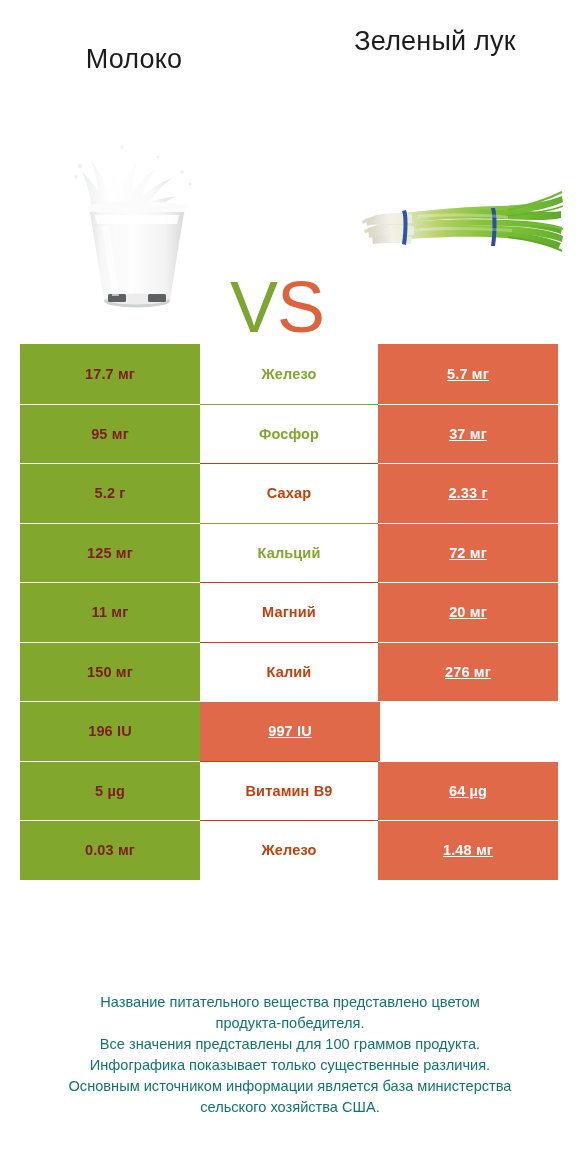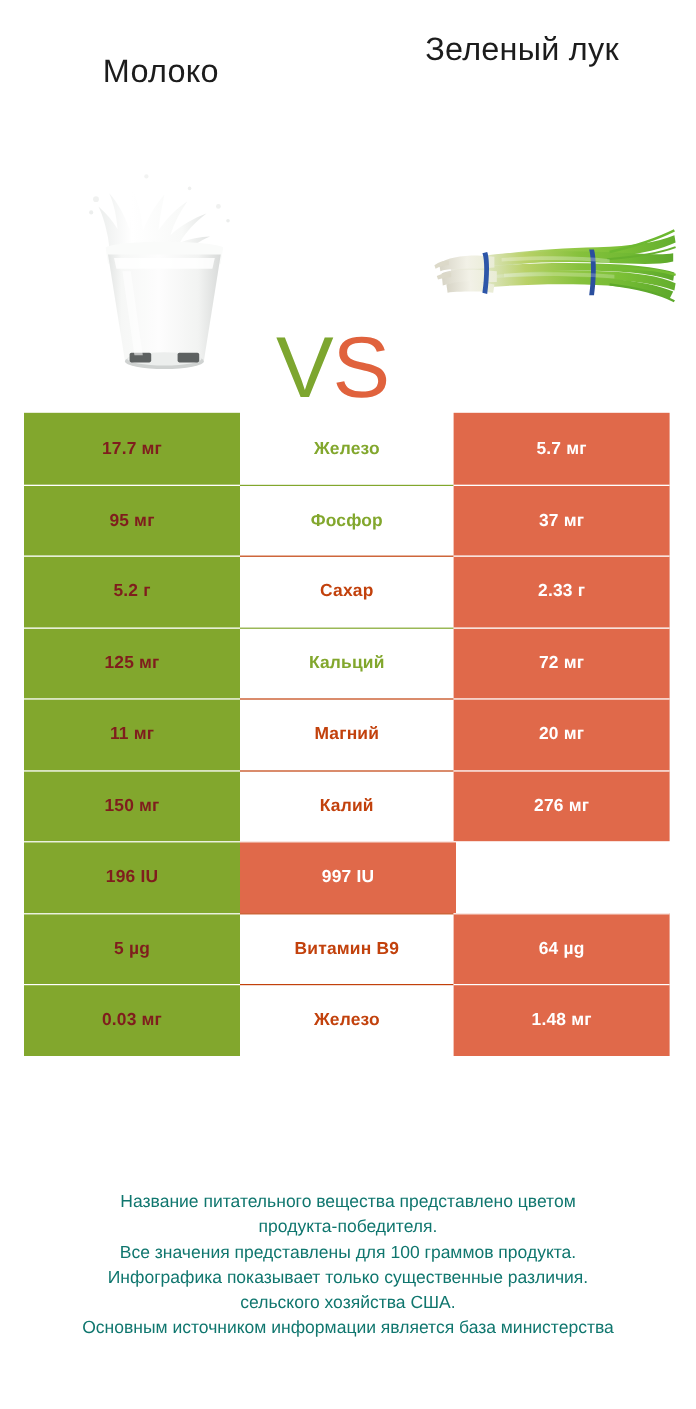--- a/index.html
+++ b/index.html
@@ -33,21 +33,21 @@
   .vs .s { color: #e0623d; }
   .onion-wrap { position: absolute; left: 358px; top: 72px; width: 206px; height: 90px; }
 
   
   .table { position: absolute; left: 20px; top: 344px; width: 538px; }
   .row { display: flex; height: 59.5px; width: 538px; }
   .cell { display: flex; align-items: center; justify-content: center;
           font-size: 14.5px; font-weight: 700; letter-spacing: 0.15px; }
   .cell-left  { width: 180px; background: #82a72d; color: #7f1d1d; }
   .cell-mid   { width: 178px; background: #ffffff; }
-  .cell-right { width: 180px; background: #e0694a; color: #ffffff; }
+  .cell-right { width: 180px; background: #e0694a; color: #ffffff; text-decoration: underline; }
   .row + .row .cell-left  { border-top: 1.5px solid #ffffff; }
   .row + .row .cell-right { border-top: 1.5px solid #ffffff; }
   .row + .row .cell-mid   { border-top: 1px solid currentColor; }
   .win-green  { color: #82a72d; }
   .win-orange { color: #c2410c; }
 
   
   .footer {
     position: absolute; left: 22px; top: 992px; width: 536px;
     text-align: center; font-size: 14.6px; line-height: 21px;
@@ -220,17 +220,17 @@
         <div class="cell cell-mid win-orange">Железо</div>
         <div class="cell cell-right">1.48 мг</div>
       </div>
     </div>
 
   <div class="footer">
     <div>Название питательного вещества представлено цветом</div>
     <div>продукта-победителя.</div>
     <div>Все значения представлены для 100 граммов продукта.</div>
     <div>Инфографика показывает только существенные различия.</div>
+    <div>Основным источником информации является база министерства</div>
     <div>сельского хозяйства США.</div>
-    <div>Основным источником информации является база министерства</div>
   </div>
 
 </div>
 
 </body></html>

